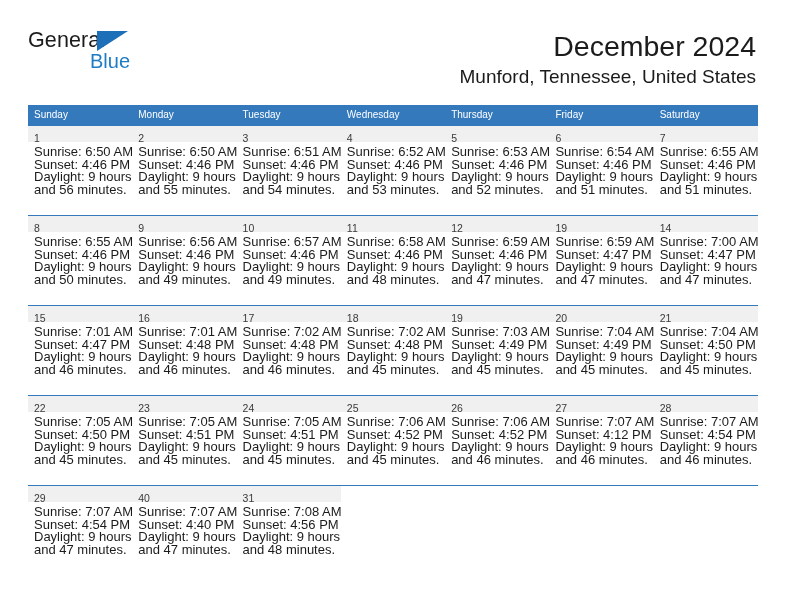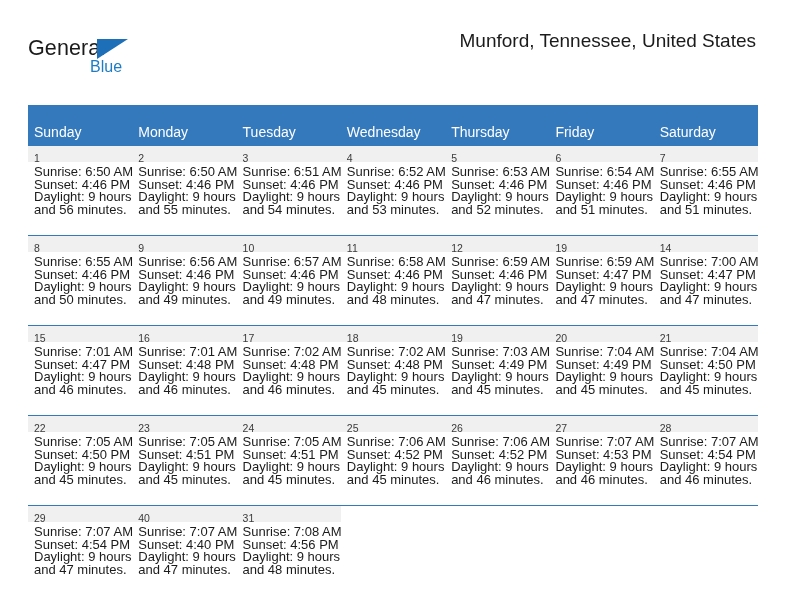--- a/index.html
+++ b/index.html
@@ -25,21 +25,21 @@
   .header {
     position: absolute;
     left: 28px;
     top: 28px;
     right: 36px;
     height: 68px;
   }
   .logo {
     position: absolute;
     left: 0;
-    top: 8px;
+    top: 0;
     width: 180px;
     height: 56px;
     text-decoration: underline;
   }
   .logo-general {
     position: absolute;
     left: 0;
     top: 0;
     font-size: 21.5px;
     letter-spacing: 0.1px;
@@ -52,21 +52,21 @@
     top: 3px;
     width: 0;
     height: 0;
     border-left: 31px solid #1d6fb8;
     border-bottom: 20px solid transparent;
   }
   .logo-blue {
     position: absolute;
     left: 62px;
     top: 22px;
-    font-size: 16px;
+    font-size: 20px;
     color: #1d7cc4;
     font-family: "Liberation Sans", sans-serif;
   }
   .title-block {
     position: absolute;
     right: 0;
     top: 0;
     text-align: right;
   }
   .month-title {
@@ -88,24 +88,24 @@
     position: absolute;
     left: 28px;
     top: 105px;
     width: 730px;
     border-collapse: collapse;
     table-layout: fixed;
   }
   .calendar th {
     background: #3579bd;
     color: #ffffff;
-    font-size: 14px;
+    font-size: 10px;
     font-weight: normal;
     text-align: left;
-    padding: 19px 0 5px 6px;
+    padding: 4px 0 5px 6px;
     height: 10px;
     border: none;
     margin-top: 44px;
   }
   .calendar td {
     vertical-align: top;
     padding: 0;
     border: none;
     border-top: 1px solid #3579bd;
     height: 89px;
@@ -149,20 +149,21 @@
 
   <div class="header">
 
     <div class="logo">
       <span class="logo-general">General</span>
       <span class="logo-triangle"></span>
       <span class="logo-blue">Blue</span>
     </div>
 
     <div class="title-block">
+      <div class="month-title">December 2024</div>
       <div class="location-subtitle">Munford, Tennessee, United States</div>
     </div>
 
   </div>
 
   <table class="calendar">
     <thead>
       <tr id="weekday-row">
           <th>Sunday</th>
           <th>Monday</th>
@@ -465,21 +466,21 @@
                 <div>Daylight: 9 hours</div>
                 <div>and 46 minutes.</div>
               </div>
             </div>
           </td>
           <td>
             <div class="daycell filled">
               <div class="daynum-band"><span class="daynum">27</span></div>
               <div class="dayinfo">
                 <div>Sunrise: 7:07 AM</div>
-                <div>Sunset: 4:53 PM</div>
+                <div>Sunset: 4:12 PM</div>
                 <div>Daylight: 9 hours</div>
                 <div>and 46 minutes.</div>
               </div>
             </div>
           </td>
           <td>
             <div class="daycell filled">
               <div class="daynum-band"><span class="daynum">28</span></div>
               <div class="dayinfo">
                 <div>Sunrise: 7:07 AM</div>

